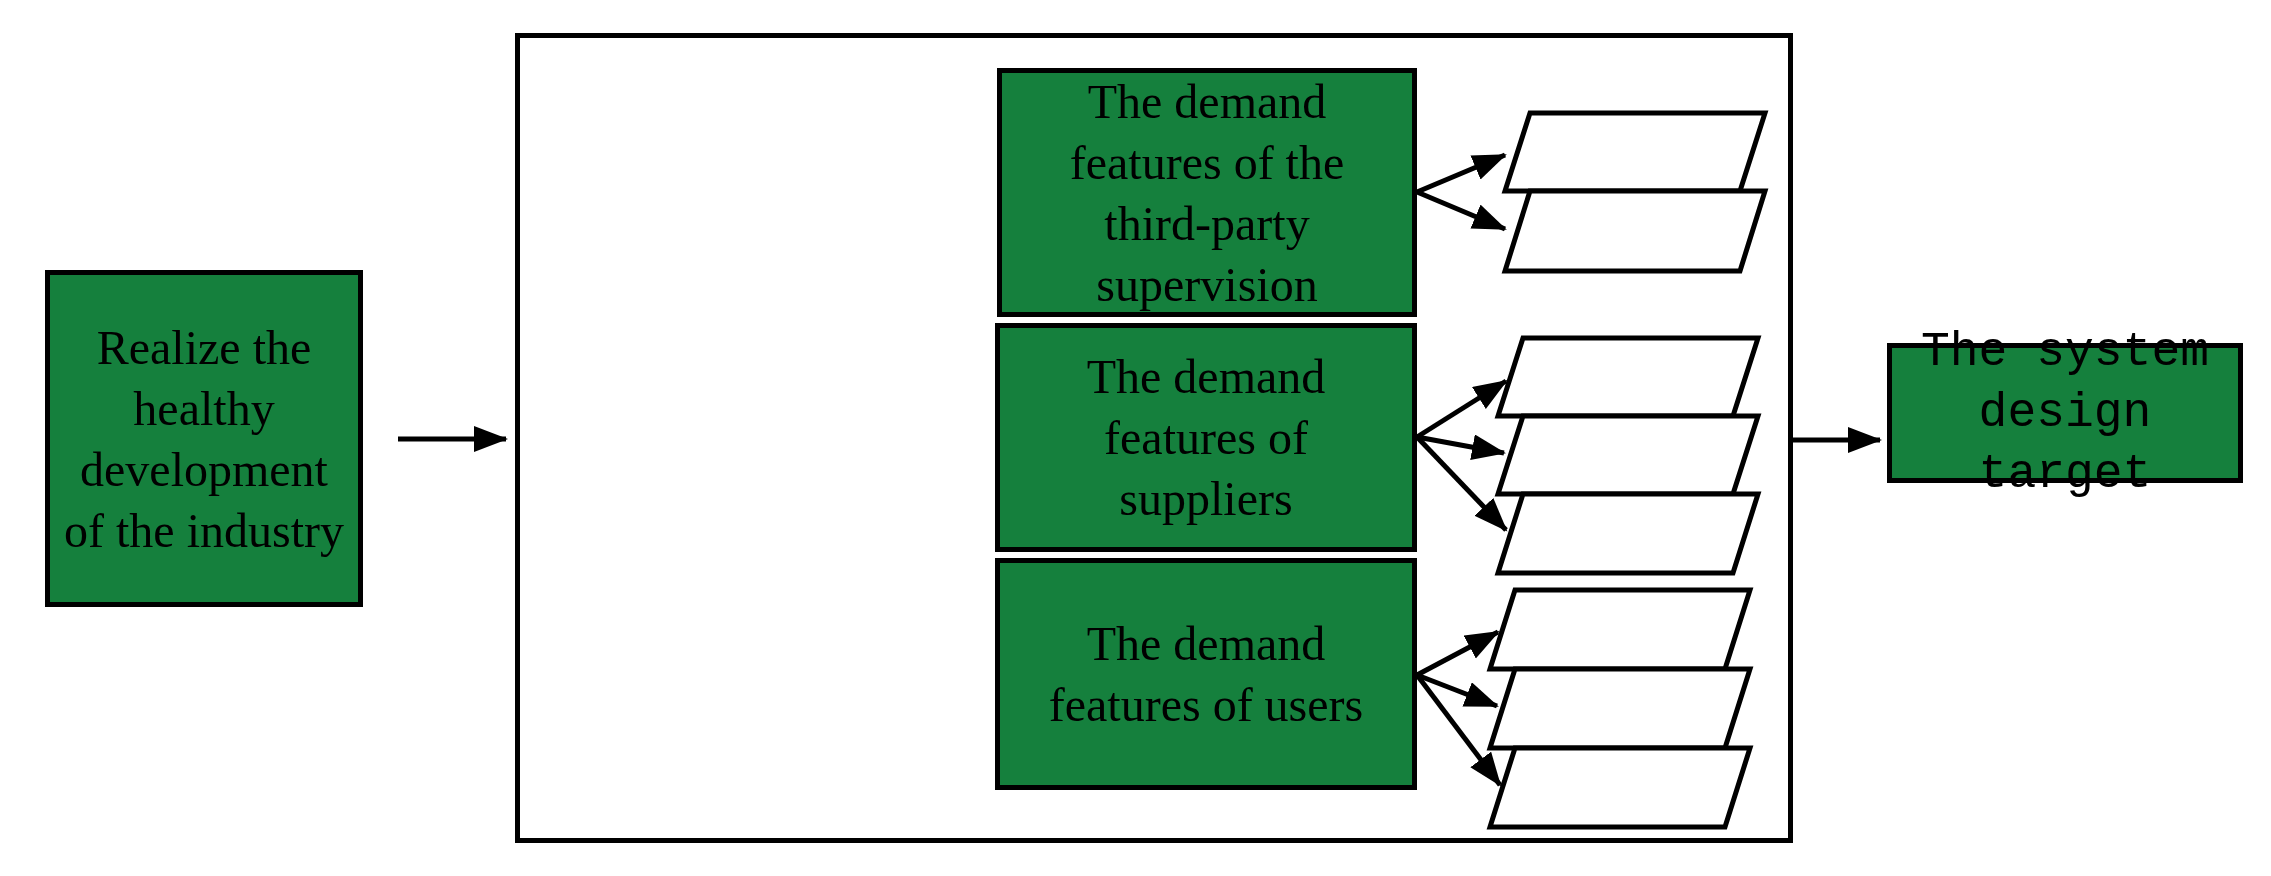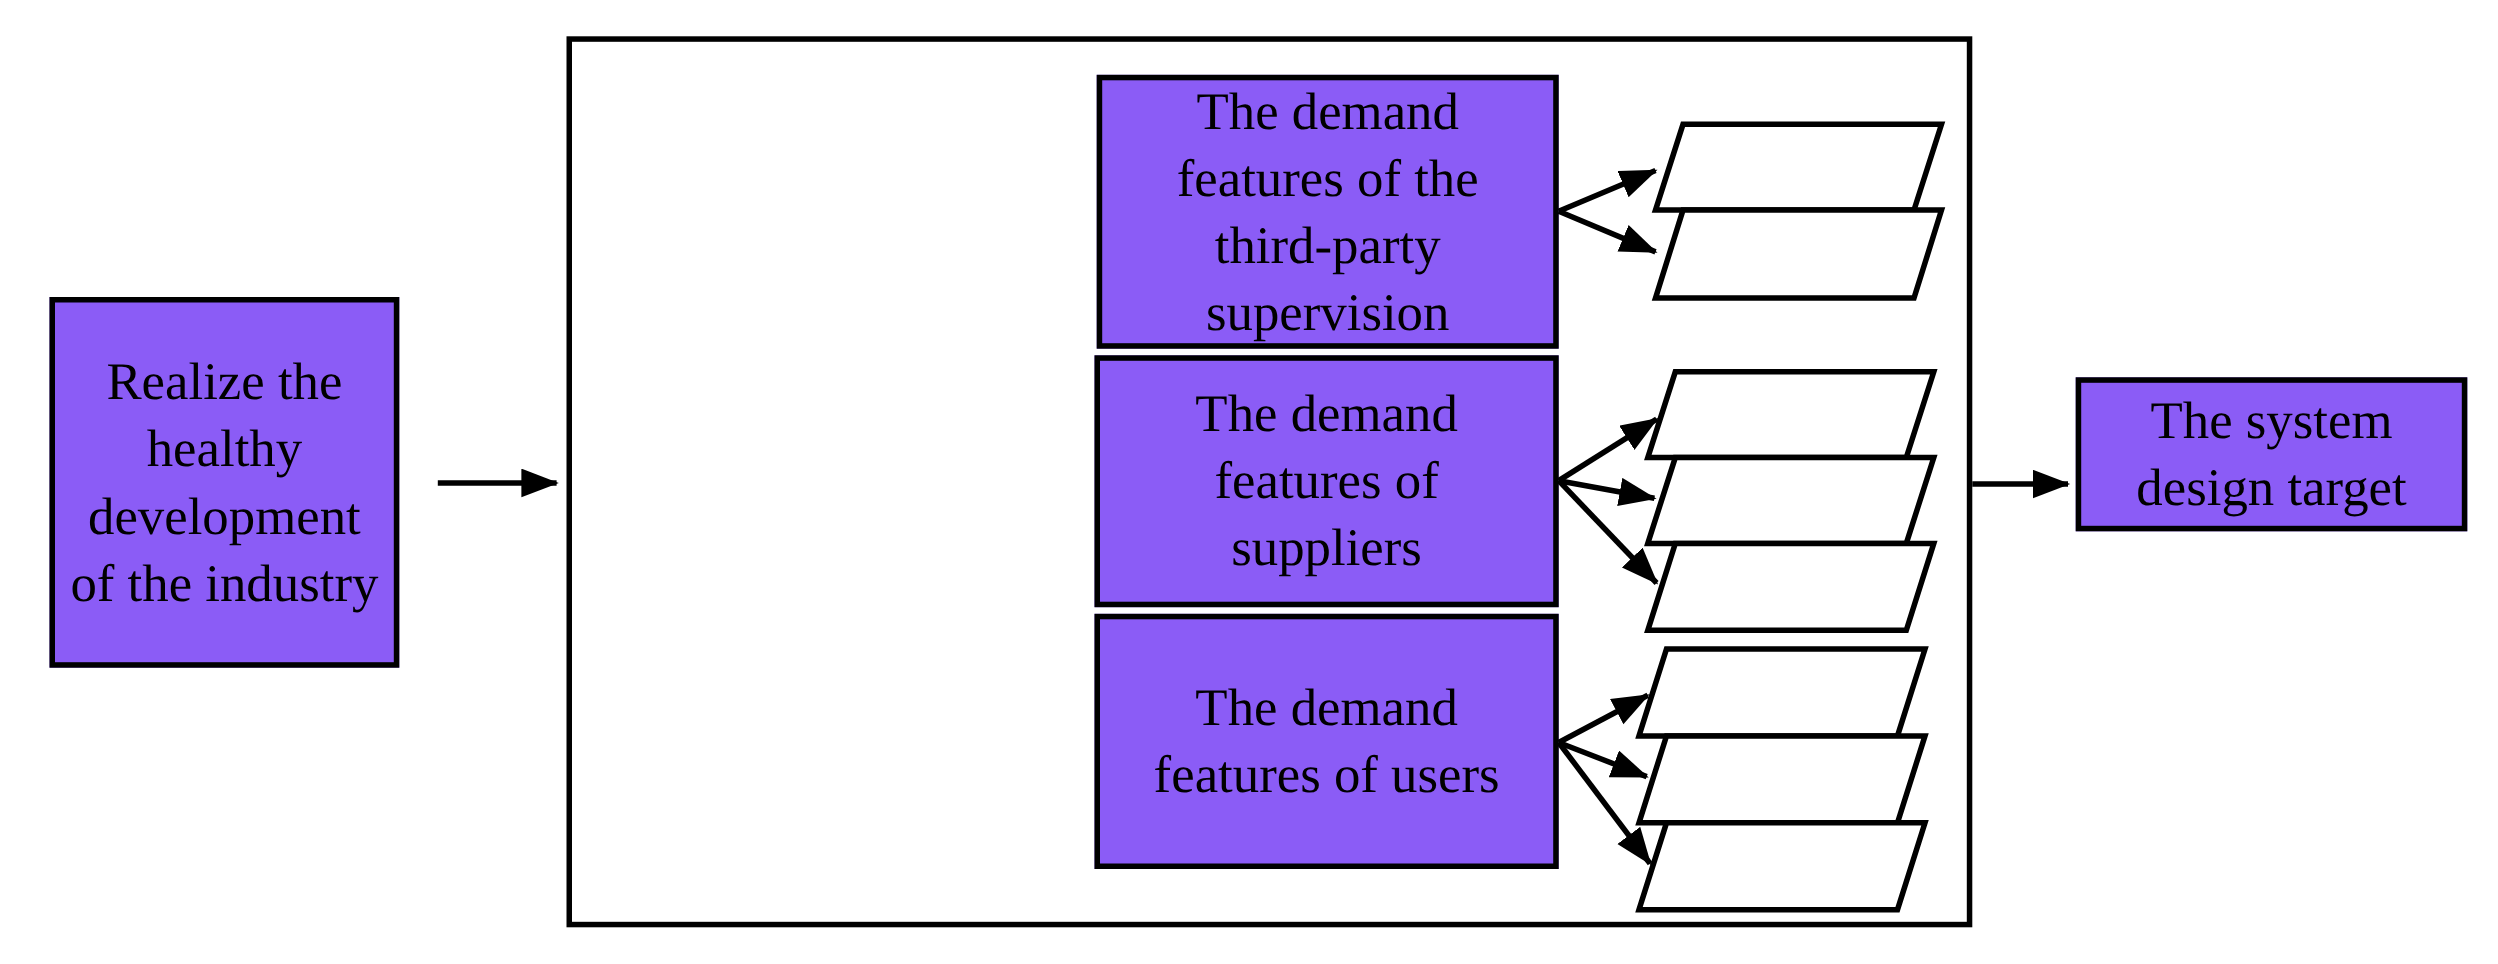--- a/index.html
+++ b/index.html
@@ -12,21 +12,21 @@
     width: 2271px;
     height: 876px;
     background: #ffffff;
     font-family: "Liberation Serif", "DejaVu Serif", serif;
     color: #000000;
   }
   .node {
     position: absolute;
     box-sizing: border-box;
     border: 5px solid #000000;
-    background: #8b5cf6;
+    background: #15803d;
     display: flex;
     align-items: center;
     justify-content: center;
     text-align: center;
     font-size: 48px;
     line-height: 61px;
     white-space: pre-line;
   }
   .frame {
     position: absolute;
@@ -34,21 +34,21 @@
     border: 5px solid #000000;
     background: transparent;
   }
   
   .goal        { left: 45px;   top: 270px; width: 318px;  height: 337px; }
   .container   { left: 515px;  top: 33px;  width: 1278px; height: 810px; }
   .supervision { left: 997px;  top: 68px;  width: 420px;  height: 249px; }
   .analysis    { left: 575px;  top: 323px; width: 422px;  height: 229px; }
   .suppliers   { left: 995px;  top: 323px; width: 422px;  height: 229px; }
   .users       { left: 995px;  top: 558px; width: 422px;  height: 232px; }
-  .target      { left: 1887px; top: 343px; width: 356px;  height: 140px; }
+  .target      { left: 1887px; top: 343px; width: 356px;  height: 140px; font-family: Liberation Mono, monospace; }
   svg.overlay {
     position: absolute;
     left: 0; top: 0;
     width: 2271px;
     height: 876px;
     pointer-events: none;
   }
   svg.overlay line     { stroke: #000000; stroke-width: 5; }
   svg.overlay polygon.para { fill: #ffffff; stroke: #000000; stroke-width: 5; }
 </style>

